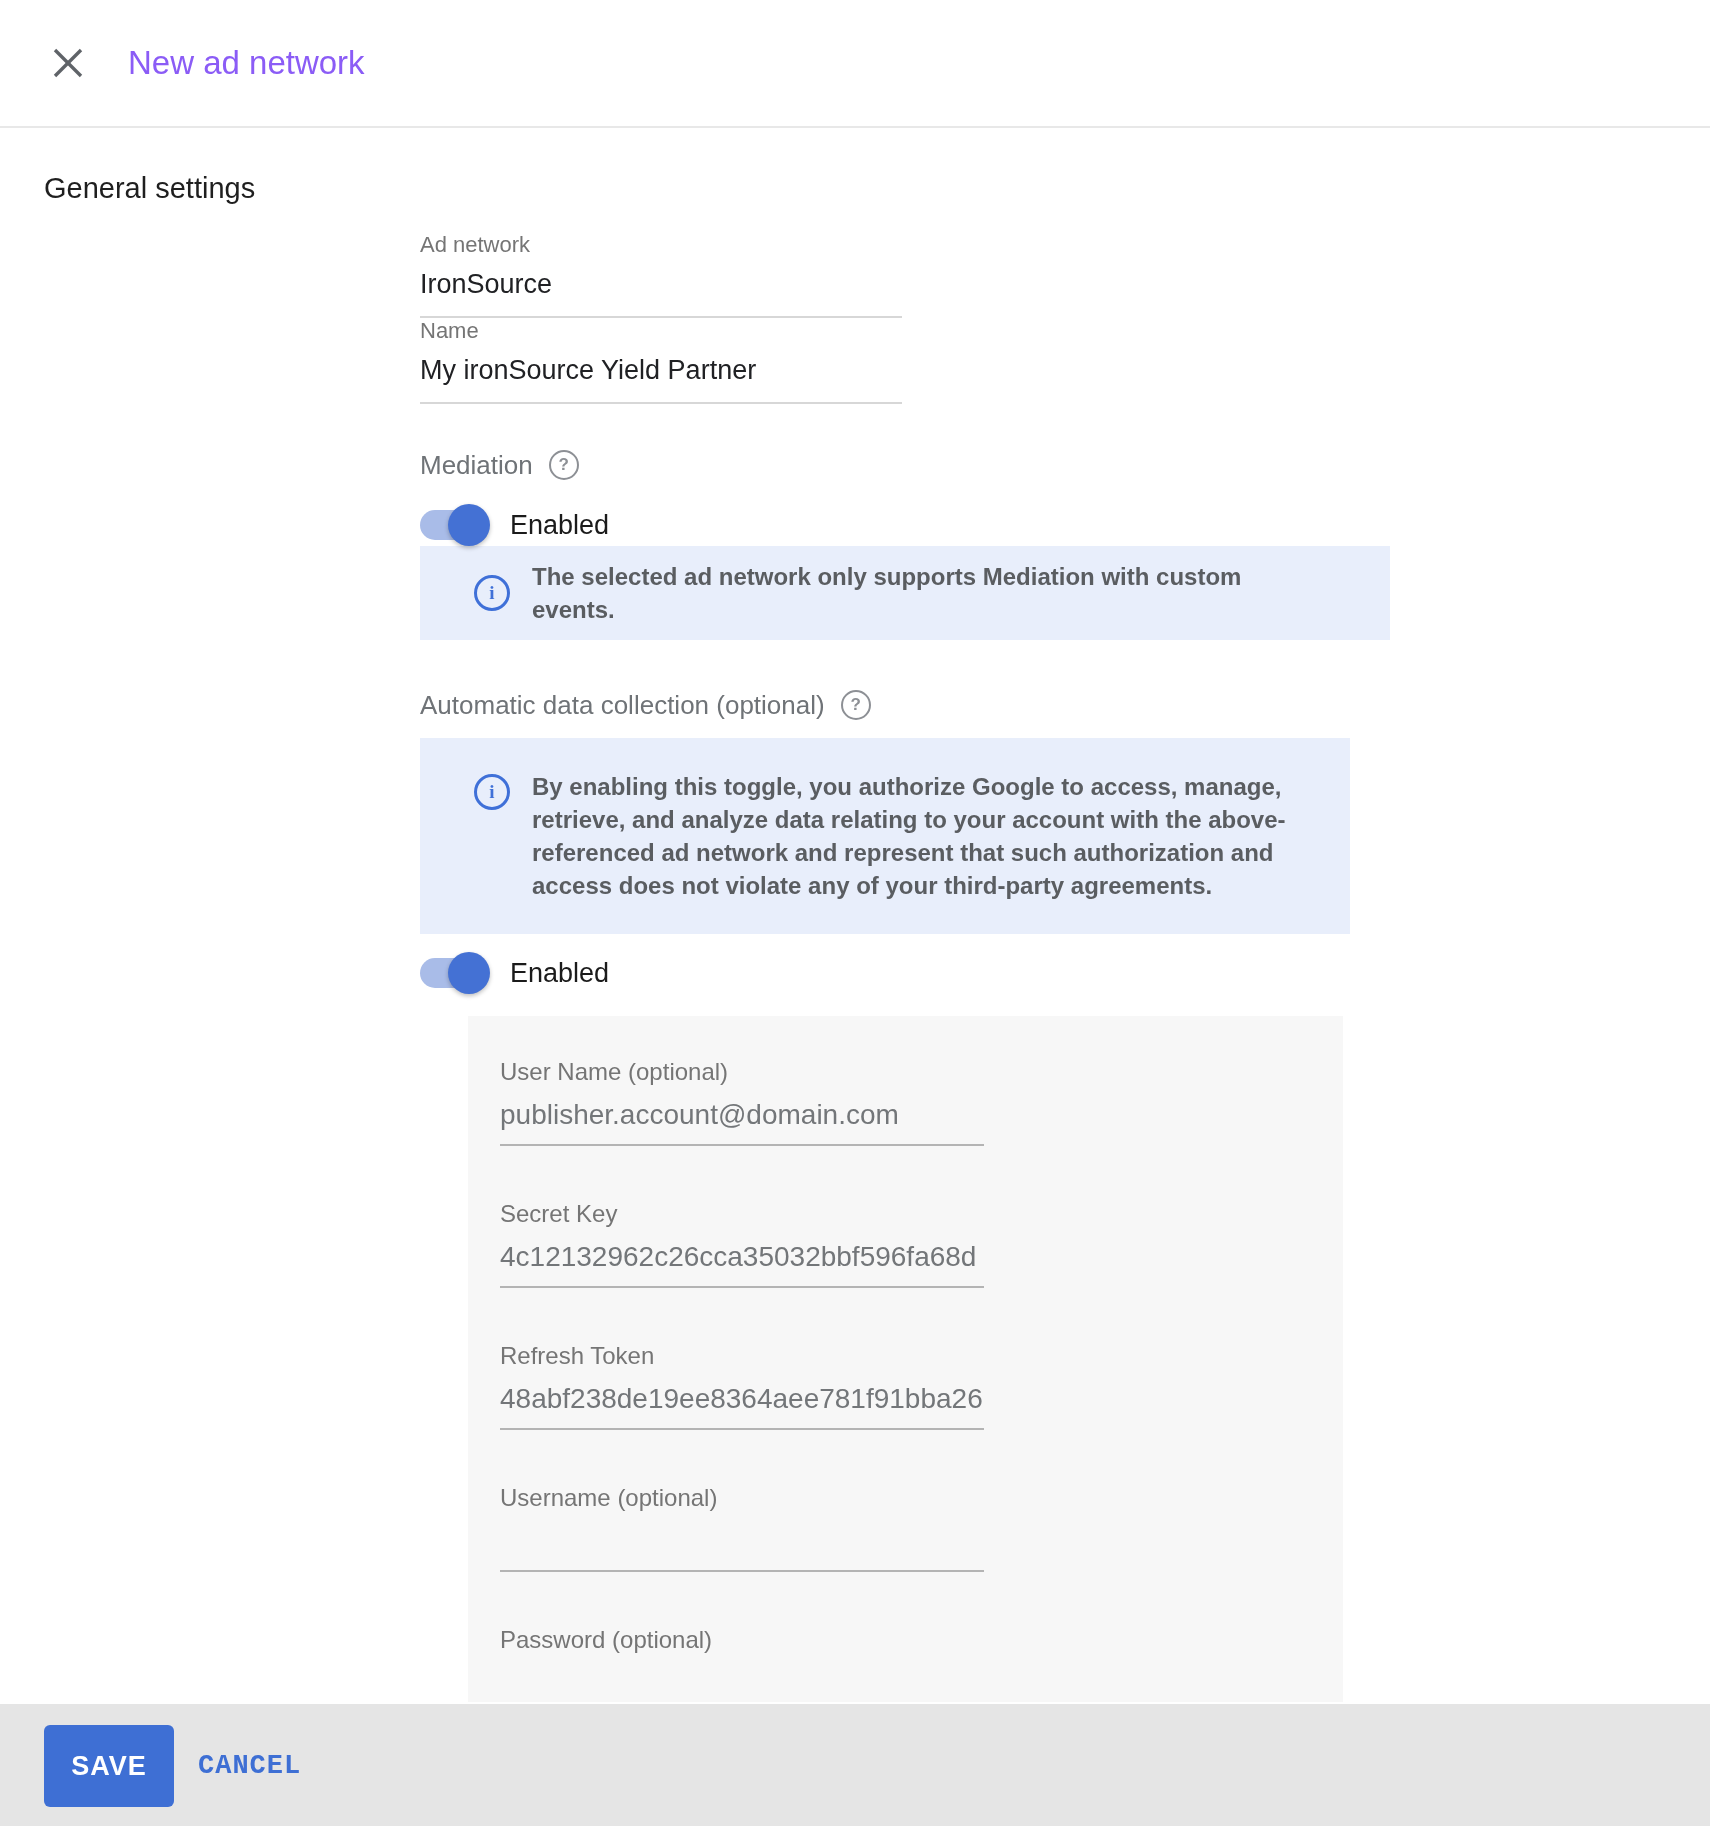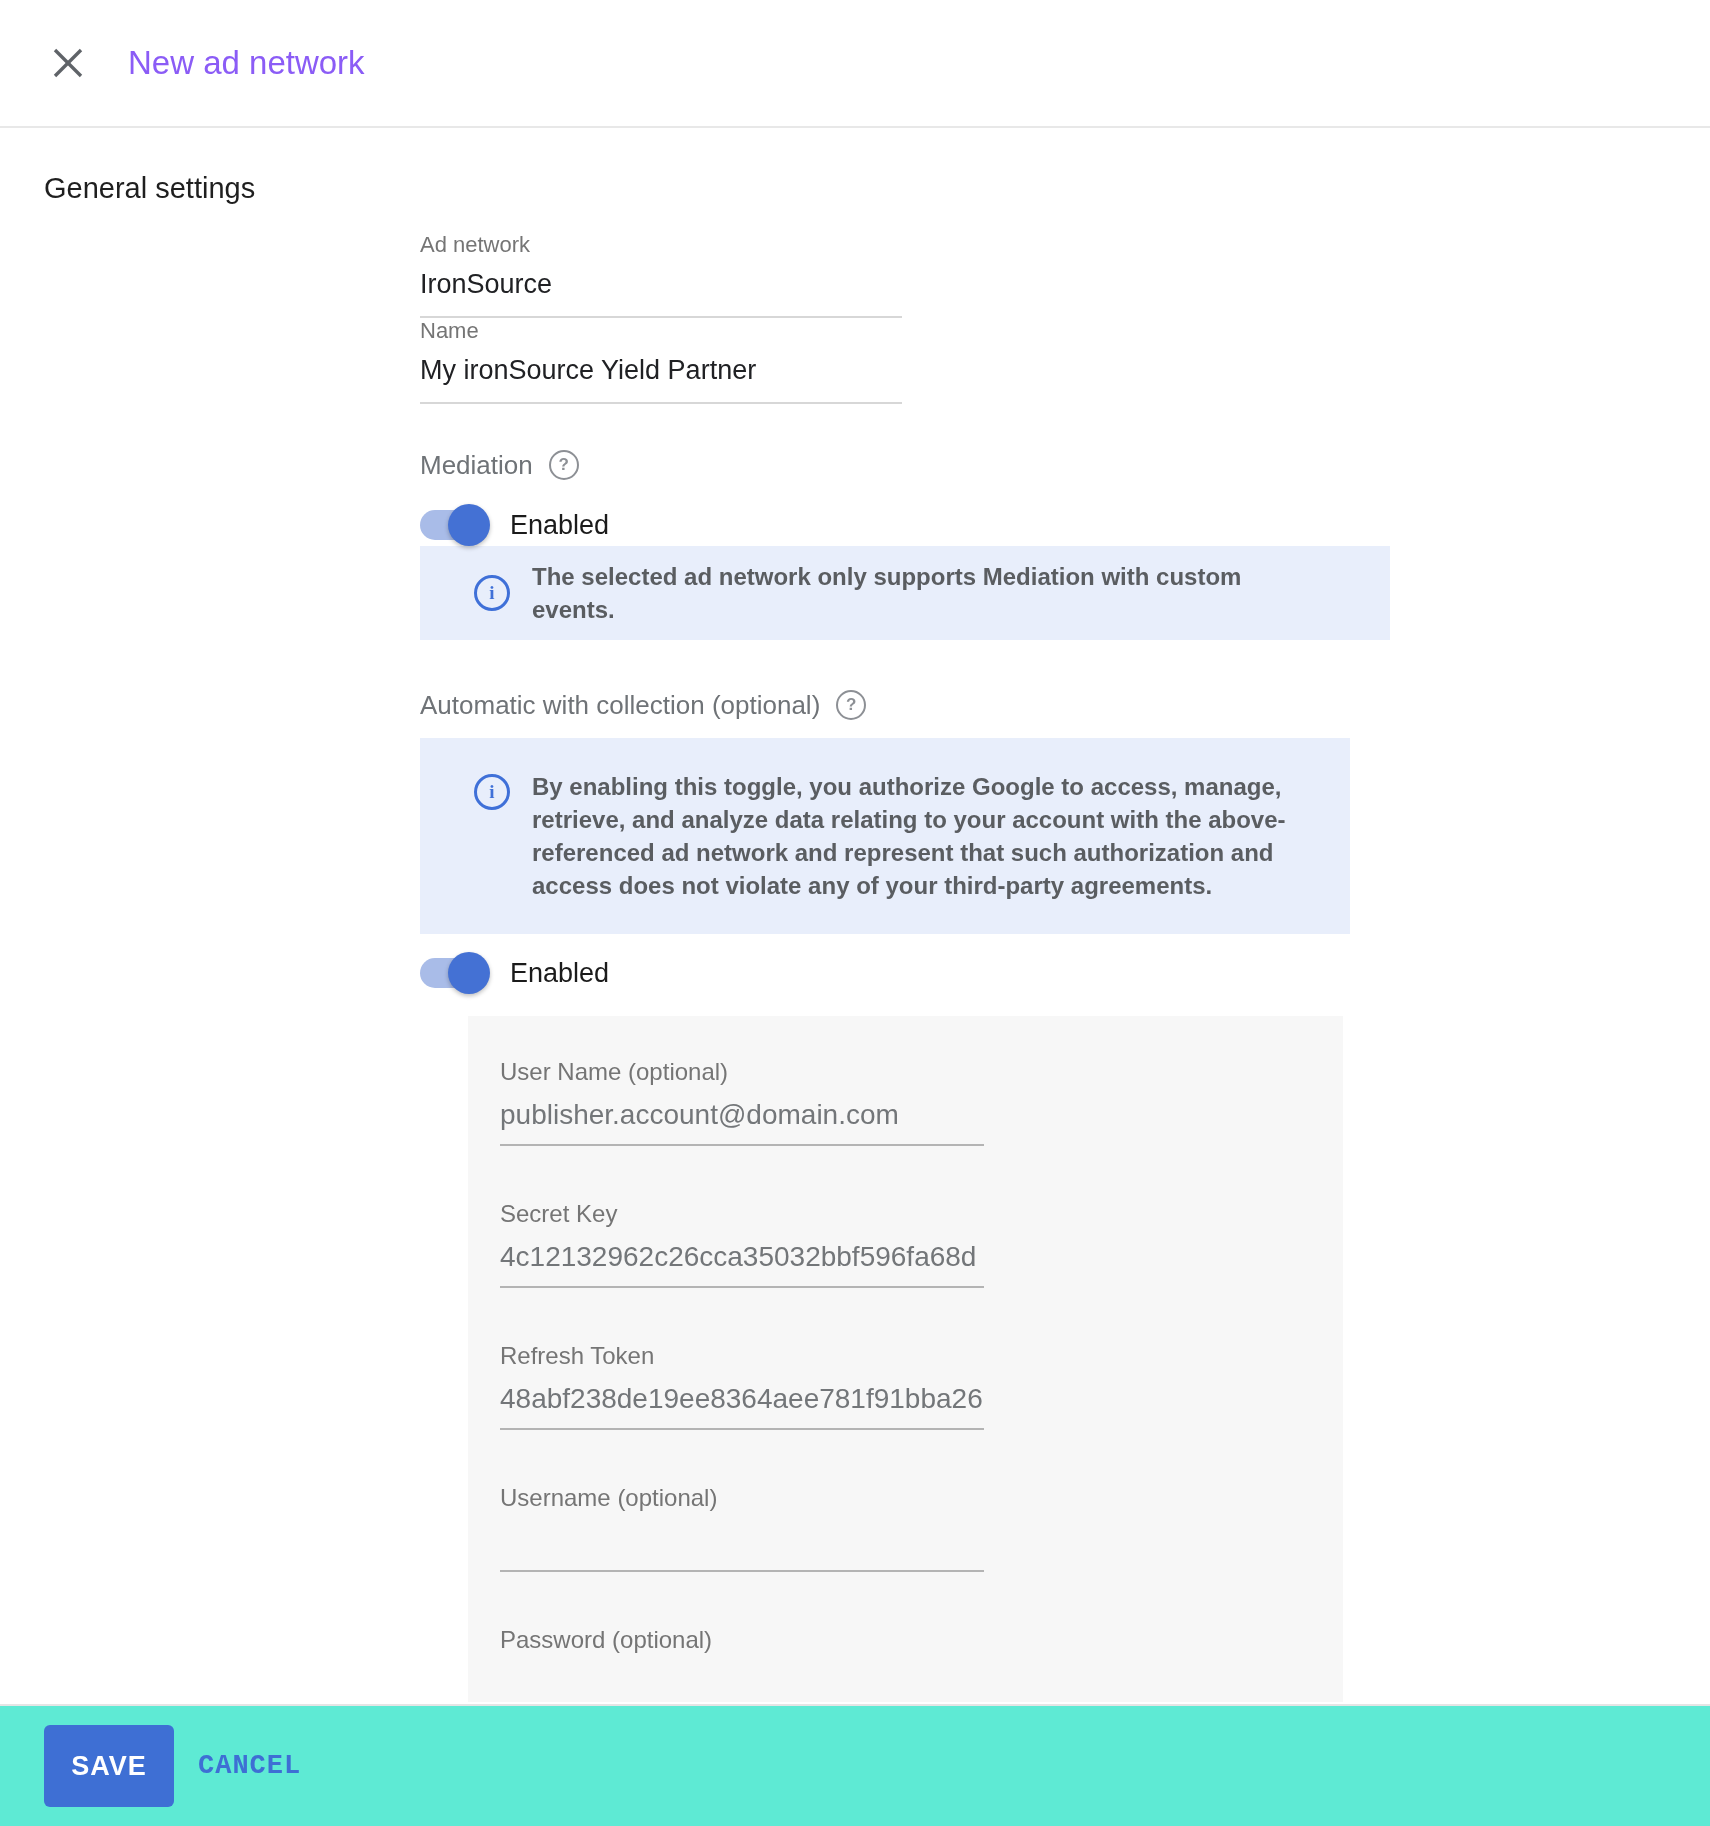--- a/index.html
+++ b/index.html
@@ -43,21 +43,21 @@
   .info-box.two .info-icon{margin-top:4px;}
   .info-text{font-size:24px;font-weight:bold;color:#5a5d61;line-height:33px;max-width:780px;}
   
   .cred-panel{margin-top:22px;margin-left:48px;width:875px;height:686px;background:#f7f7f7;
     padding:42px 0 0 32px;box-sizing:border-box;overflow:hidden;}
   .cgroup{margin-bottom:54px;}
   .clabel{font-size:24px;line-height:28px;color:#757575;}
   .cvalue{font-size:28px;line-height:34px;color:#737679;margin-top:12px;min-height:34px;}
   .cunderline{height:2px;background:#b4b4b4;width:484px;margin-top:12px;}
   
-  .footer{position:absolute;left:0;top:1704px;width:100%;height:122px;background:#5eead4;border-top:2px solid #e5e5e5;
+  .footer{position:absolute;left:0;top:1704px;width:100%;height:122px;background:#e5e5e5;border-top:2px solid #e5e5e5;
     display:flex;align-items:center;padding-left:44px;box-sizing:border-box;}
   .save-btn{width:130px;height:82px;background:#3e6fd4;color:#ffffff;border:none;border-radius:6px;
     font-family:inherit;font-size:27px;font-weight:bold;letter-spacing:1px;cursor:pointer;}
   .cancel-btn{margin-left:18px;background:none;border:none;color:#3e6fd4;font-family:Liberation Mono, monospace;
     font-size:27px;font-weight:bold;letter-spacing:1px;cursor:pointer;}
 </style>
 </head>
 <body>
 
 <div class="page">
@@ -98,21 +98,21 @@
         <div class="toggle-thumb"></div>
       </div>
       <div class="toggle-label">Enabled</div>
     </div>
     <div class="info-box one">
       <div class="info-icon">i</div>
       <div class="info-text">The selected ad network only supports Mediation with custom events.</div>
     </div>
 
     <div class="label-row adc">
-      <div class="row-label">Automatic with collection (optional)</div>
+      <div class="row-label">Automatic data collection (optional)</div>
       <div class="help-icon">?</div>
     </div>
     <div class="info-box two">
       <div class="info-icon">i</div>
       <div class="info-text">By enabling this toggle, you authorize Google to access, manage, retrieve, and analyze data relating to your account with the above-referenced ad network and represent that such authorization and access does not violate any of your third-party agreements.</div>
     </div>
     <div class="toggle-row adc2">
       <div class="toggle">
         <div class="toggle-track"></div>
         <div class="toggle-thumb"></div>

